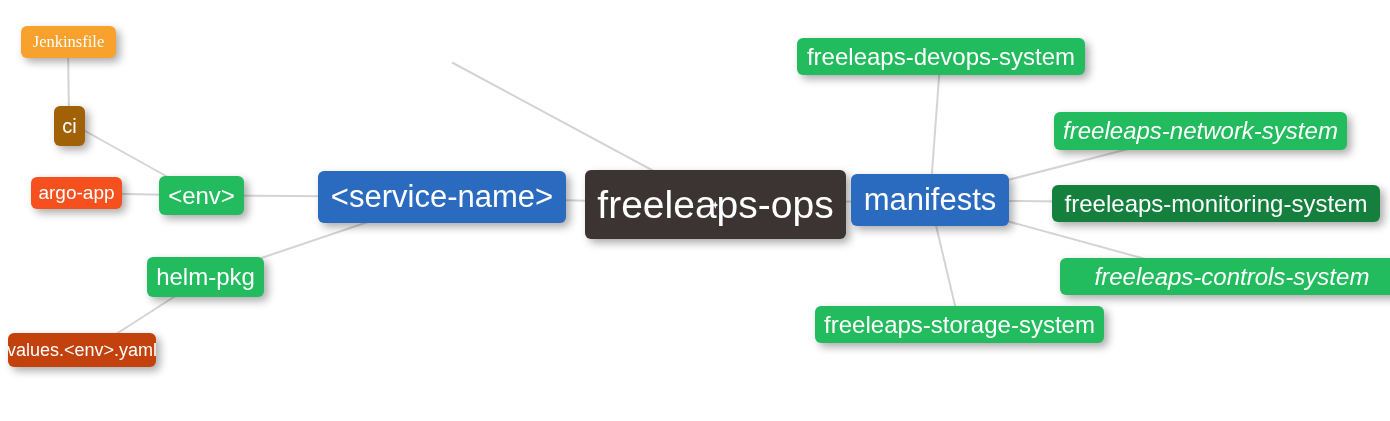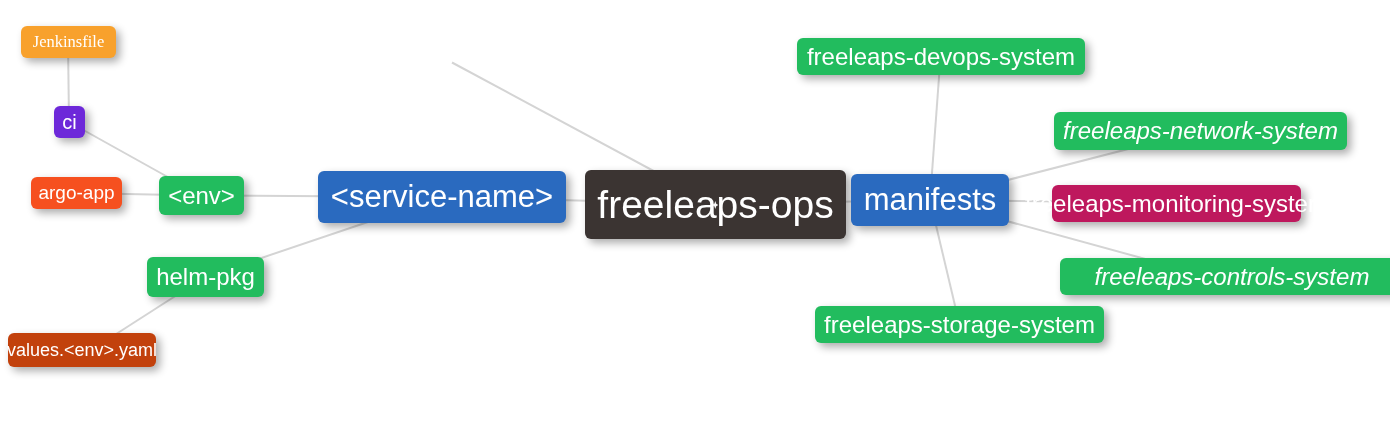--- a/index.html
+++ b/index.html
@@ -63,21 +63,21 @@
       <line x1="715" y1="204" x2="930" y2="200" stroke="#d4d4d4" stroke-width="2"></line>
       <line x1="930" y1="200" x2="941" y2="50" stroke="#d4d4d4" stroke-width="2"></line>
       <line x1="930" y1="200" x2="1200" y2="130.5" stroke="#d4d4d4" stroke-width="2"></line>
       <line x1="930" y1="200" x2="1209" y2="203" stroke="#d4d4d4" stroke-width="2"></line>
       <line x1="930" y1="200" x2="1207.5" y2="276" stroke="#d4d4d4" stroke-width="2"></line>
       <line x1="930" y1="200" x2="959.5" y2="324.5" stroke="#d4d4d4" stroke-width="2"></line>
     </svg>
 <div class="node" style="left: 20.5px; top: 25.5px; width: 95px; height: 32px; background: rgb(248, 161, 44); font-size: 16.5px; font-family: Liberation Serif, serif;">
       <span>Jenkinsfile</span>
     </div>
-    <div class="node" style="left: 53.5px; top: 106px; width: 31px; height: 32px; background: #6d28d9; font-size: 20px;">
+    <div class="node" style="left: 53.5px; top: 106px; width: 31px; height: 40px; background: #a16207; font-size: 20px;">
       <span>ci</span>
     </div>
     <div class="node" style="left: 31px; top: 177px; width: 91px; height: 32px; background: rgb(246, 80, 31); font-size: 19px;">
       <span>argo-app</span>
     </div>
     <div class="node" style="left: 158.5px; top: 176px; width: 85px; height: 39px; background: rgb(34, 188, 94); font-size: 24px;">
       <span>&lt;env&gt;</span>
     </div>
     <div class="node" style="left: 146.5px; top: 257px; width: 117px; height: 40px; background: rgb(34, 188, 94); font-size: 24px;">
       <span>helm-pkg</span>
@@ -93,21 +93,21 @@
     </div>
     <div class="node" style="left: 851px; top: 174px; width: 158px; height: 52px; background: rgb(42, 106, 191); font-size: 31px;">
       <span>manifests</span>
     </div>
     <div class="node" style="left: 797px; top: 31.5px; width: 288px; height: 37px; background: rgb(34, 188, 94); font-size: 24px; margin-top: 6px;">
       <span>freeleaps-devops-system</span>
     </div>
     <div class="node" style="left: 1053.5px; top: 111.5px; width: 293px; height: 38px; background: rgb(34, 188, 94); font-size: 24px; font-style: italic;">
       <span>freeleaps-network-system</span>
     </div>
-    <div class="node" style="left: 1051.5px; top: 184.5px; width: 249px; height: 37px; background: #be185d; font-size: 24px;">
+    <div class="node" style="left: 1051.5px; top: 184.5px; width: 328px; height: 37px; background: #15803d; font-size: 24px;">
       <span>freeleaps-monitoring-system</span>
     </div>
     <div class="node" style="left: 1060px; top: 257.5px; width: 344px; height: 37px; background: rgb(34, 188, 94); font-size: 24px; font-style: italic;">
       <span>freeleaps-controls-system</span>
     </div>
     <div class="node" style="left: 815px; top: 306px; width: 289px; height: 37px; background: rgb(34, 188, 94); font-size: 24px;">
       <span>freeleaps-storage-system</span>
     </div>
     <div class="cursor-dot" style="left: 712.3px; top: 201px;"></div>
   </div>

